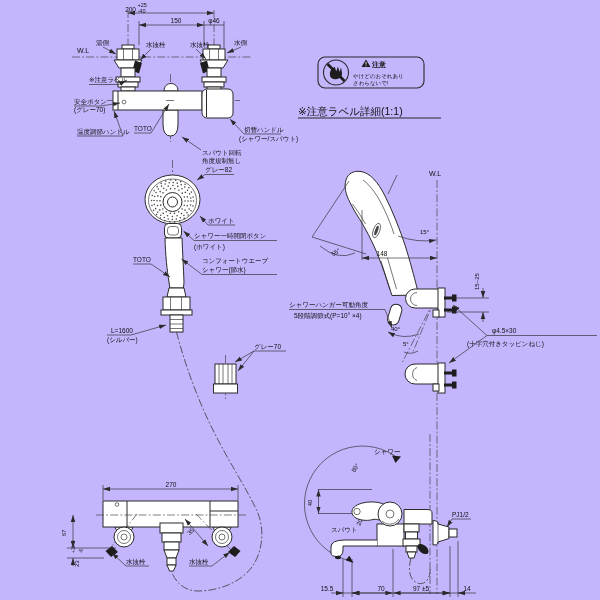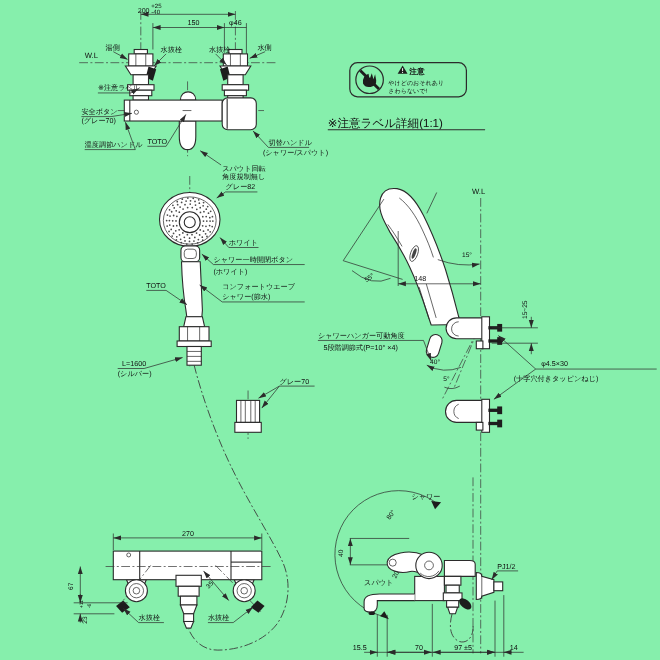--- a/index.html
+++ b/index.html
@@ -1,16 +1,16 @@
 <!DOCTYPE html>
 <html><head>
 <meta charset="utf-8">
 <style>
   html,body{margin:0;padding:0;background:#fff;}
-  #page{width:600px;height:600px;position:relative;background:#86efac;font-family:"Liberation Sans",sans-serif;}
+  #page{width:600px;height:600px;position:relative;background:#c4b5fd;font-family:"Liberation Sans",sans-serif;}
   svg{position:absolute;left:0;top:0;}
   .ln{stroke:#2b2b2b;stroke-width:1;fill:none;}
   .lnf{stroke:#2b2b2b;stroke-width:1;fill:#fff;}
   .thin{stroke:#2b2b2b;stroke-width:0.65;fill:none;}
   .cl{stroke:#3a3a3a;stroke-width:0.65;fill:none;stroke-dasharray:8 2.2 1.8 2.2;}
   .dash{stroke:#3a3a3a;stroke-width:0.8;fill:none;stroke-dasharray:8 2.2 1.8 2.2;}
   .dim{stroke:#2b2b2b;stroke-width:0.65;fill:none;}
   .fill{fill:#1d1d1d;stroke:none;}
   text{fill:#111;font-family:"Liberation Sans","DejaVu Sans",sans-serif;}
   .t7{font-size:7px;}

